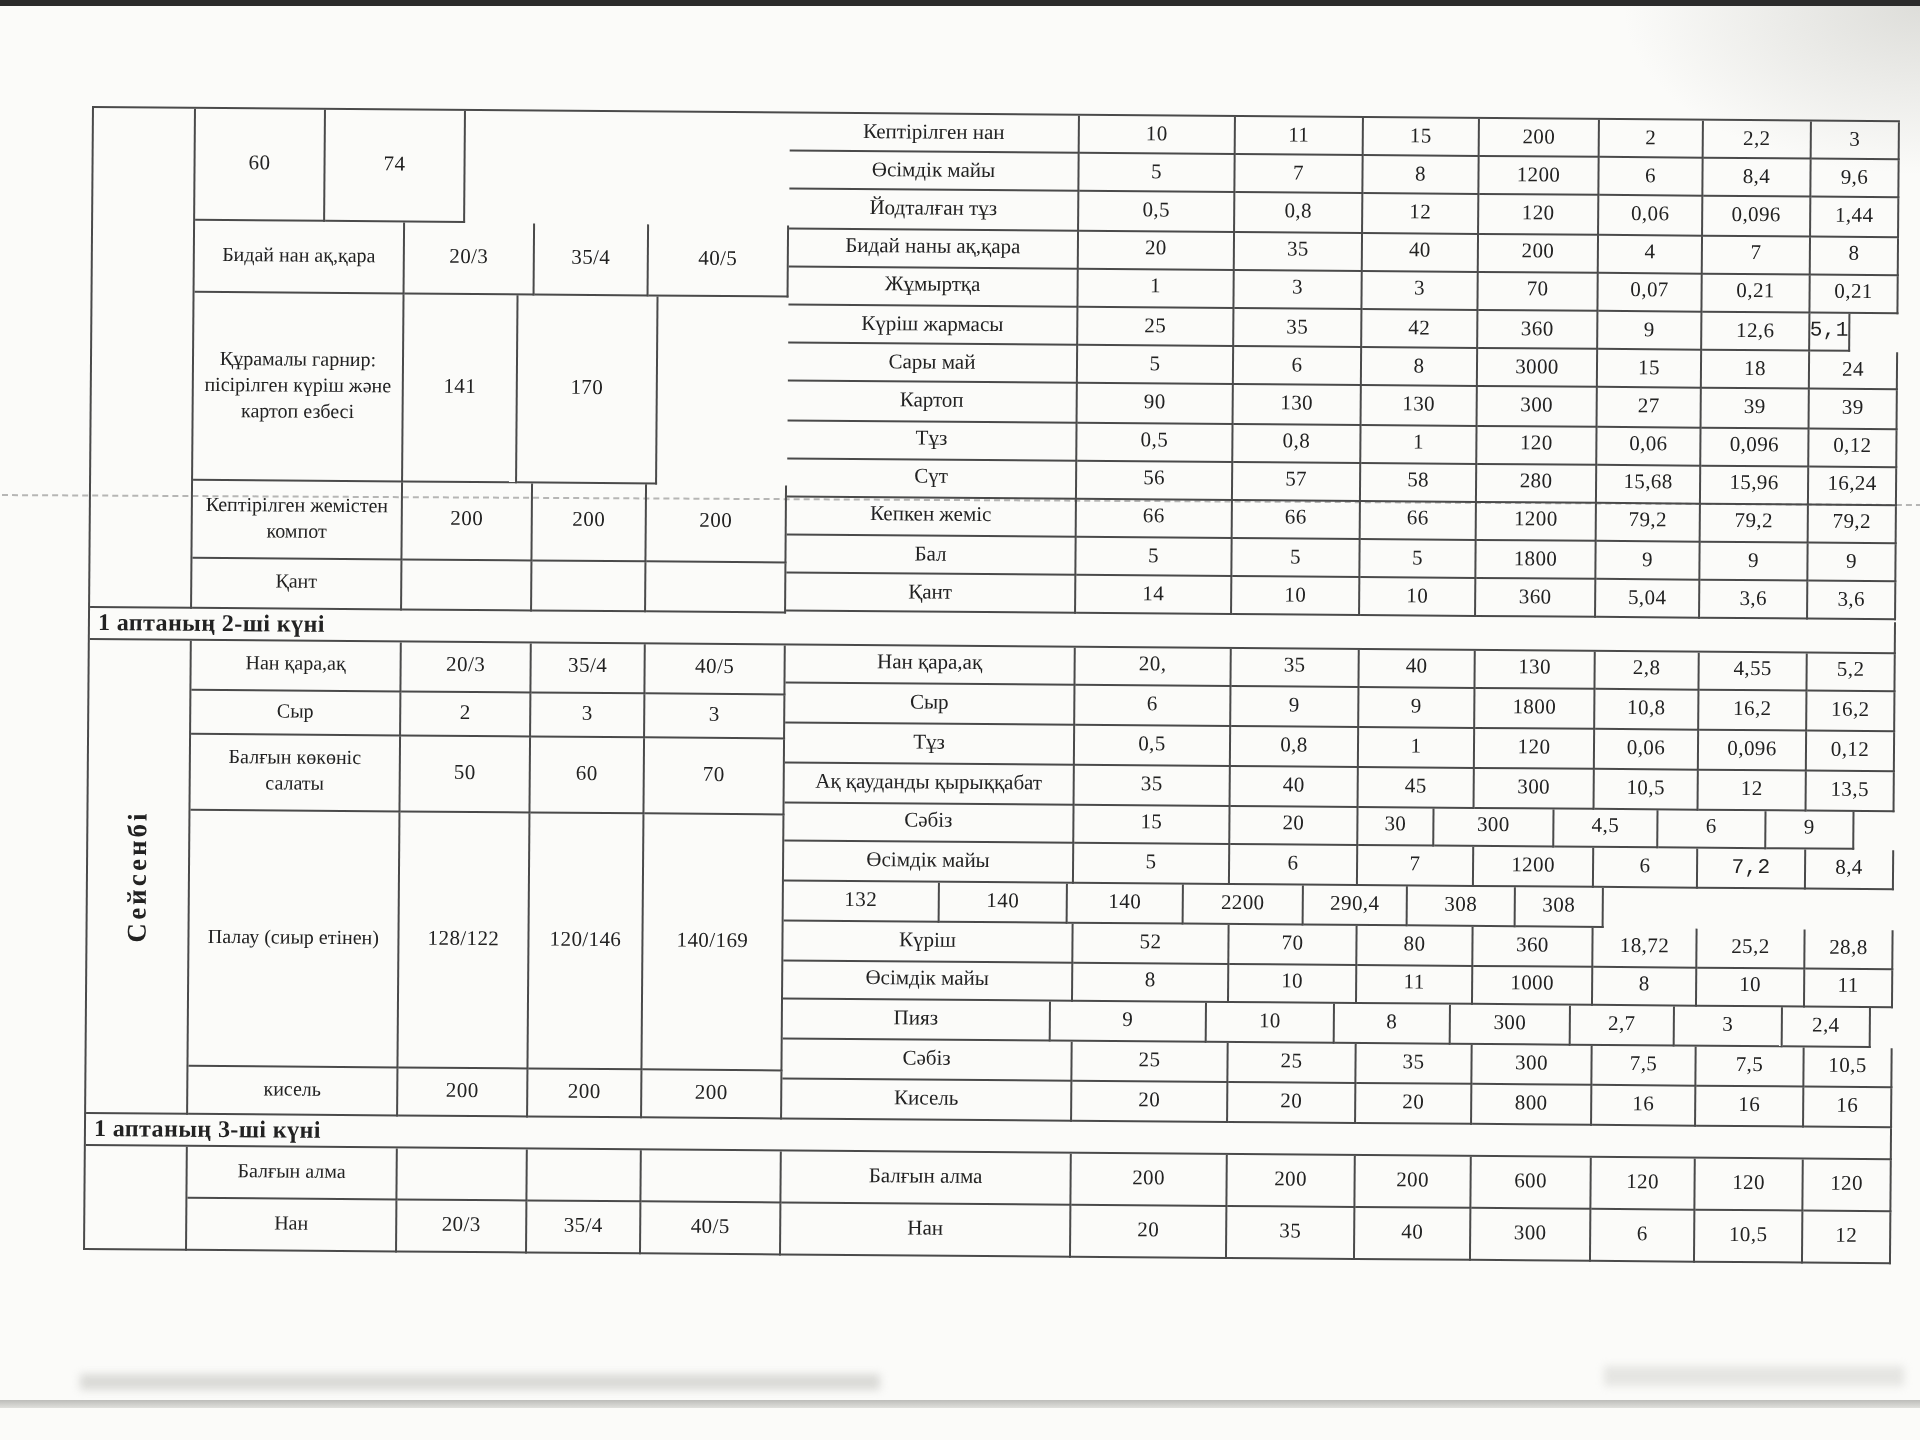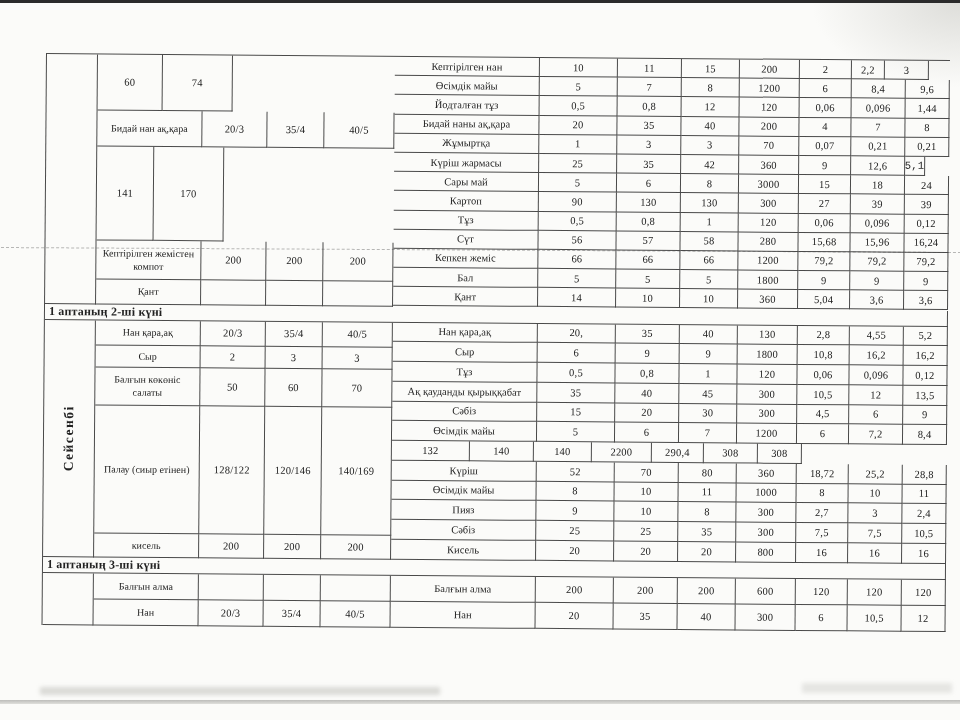--- a/index.html
+++ b/index.html
@@ -74,20 +74,21 @@
           <div class="cell num" style="width: 65px;">60</div>
           <div class="cell num" style="width: 70px;">74</div>
         </div>
         <div class="lrow" style="height: 36.48px;">
           <div class="cell dish" style="width: 105px;">Бидай нан ақ,қара</div>
           <div class="cell num" style="width: 65px;">20/3</div>
           <div class="cell num" style="width: 57px;">35/4</div>
           <div class="cell num" style="width: 70px;">40/5</div>
         </div>
         <div class="lrow" style="height: 94.08px;">
+          <div class="cell dish" style="width: 105px;">Құрамалы гарнир: пісірілген күріш және картоп езбесі</div>
           <div class="cell num" style="width: 57px;">141</div>
           <div class="cell num" style="width: 70px;">170</div>
         </div>
         <div class="lrow" style="height: 38.4px;">
           <div class="cell dish" style="width: 105px;">Кептірілген жемістен компот</div>
           <div class="cell num" style="width: 65px;">200</div>
           <div class="cell num" style="width: 57px;">200</div>
           <div class="cell num" style="width: 70px;">200</div>
         </div>
         <div class="lrow" style="height: 24.96px;">
@@ -98,21 +99,21 @@
         </div>
       </div>
       <div class="right-rows">
         <div class="rrow" style="height: 19.2px;">
           <div class="cell iname" style="width: 145px;">Кептірілген нан</div>
           <div class="cell num" style="width: 78px;">10</div>
           <div class="cell num" style="width: 64px;">11</div>
           <div class="cell num" style="width: 58px;">15</div>
           <div class="cell num" style="width: 60px;">200</div>
           <div class="cell num" style="width: 52px;">2</div>
-          <div class="cell num" style="width: 33px;">2,2</div>
+          <div class="cell num" style="width: 54px;">2,2</div>
           <div class="cell num" style="width: 44px;">3</div>
         </div>
         <div class="rrow" style="height: 19.2px;">
           <div class="cell iname" style="width: 145px;">Өсімдік майы</div>
           <div class="cell num" style="width: 78px;">5</div>
           <div class="cell num" style="width: 64px;">7</div>
           <div class="cell num" style="width: 58px;">8</div>
           <div class="cell num" style="width: 60px;">1200</div>
           <div class="cell num" style="width: 52px;">6</div>
           <div class="cell num" style="width: 54px;">8,4</div>
@@ -305,34 +306,34 @@
           <div class="cell num" style="width: 58px;">45</div>
           <div class="cell num" style="width: 60px;">300</div>
           <div class="cell num" style="width: 52px;">10,5</div>
           <div class="cell num" style="width: 54px;">12</div>
           <div class="cell num" style="width: 44px;">13,5</div>
         </div>
         <div class="rrow" style="height: 19.75px;">
           <div class="cell iname" style="width: 145px;">Сәбіз</div>
           <div class="cell num" style="width: 78px;">15</div>
           <div class="cell num" style="width: 64px;">20</div>
-          <div class="cell num" style="width: 58px; text-align: center;">30</div>
+          <div class="cell num" style="width: 38px; text-align: center;">30</div>
           <div class="cell num" style="width: 60px;">300</div>
           <div class="cell num" style="width: 52px;">4,5</div>
           <div class="cell num" style="width: 54px;">6</div>
           <div class="cell num" style="width: 44px;">9</div>
         </div>
         <div class="rrow" style="height: 19.75px;">
           <div class="cell iname" style="width: 145px;">Өсімдік майы</div>
           <div class="cell num" style="width: 78px;">5</div>
           <div class="cell num" style="width: 64px;">6</div>
           <div class="cell num" style="width: 58px;">7</div>
           <div class="cell num" style="width: 60px;">1200</div>
           <div class="cell num" style="width: 52px;">6</div>
-          <div class="cell num" style="width: 54px;">7,2</div>
+          <div class="cell num" style="width: 54px; font-family: Liberation Mono, monospace;">7,2</div>
           <div class="cell num" style="width: 44px;">8,4</div>
         </div>
         <div class="rrow" style="height: 19.75px;">
           <div class="cell num" style="width: 78px;">132</div>
           <div class="cell num" style="width: 64px;">140</div>
           <div class="cell num" style="width: 58px;">140</div>
           <div class="cell num" style="width: 60px;">2200</div>
           <div class="cell num" style="width: 52px;">290,4</div>
           <div class="cell num" style="width: 54px;">308</div>
           <div class="cell num" style="width: 44px;">308</div>
@@ -351,21 +352,21 @@
           <div class="cell iname" style="width: 145px;">Өсімдік майы</div>
           <div class="cell num" style="width: 78px;">8</div>
           <div class="cell num" style="width: 64px;">10</div>
           <div class="cell num" style="width: 58px;">11</div>
           <div class="cell num" style="width: 60px;">1000</div>
           <div class="cell num" style="width: 52px;">8</div>
           <div class="cell num" style="width: 54px;">10</div>
           <div class="cell num" style="width: 44px;">11</div>
         </div>
         <div class="rrow" style="height: 19.75px;">
-          <div class="cell iname" style="width: 145px;">Пияз</div>
+          <div class="cell iname" style="width: 134px;">Пияз</div>
           <div class="cell num" style="width: 78px;">9</div>
           <div class="cell num" style="width: 64px;">10</div>
           <div class="cell num" style="width: 58px;">8</div>
           <div class="cell num" style="width: 60px;">300</div>
           <div class="cell num" style="width: 52px;">2,7</div>
           <div class="cell num" style="width: 54px;">3</div>
           <div class="cell num" style="width: 44px;">2,4</div>
         </div>
         <div class="rrow" style="height: 19.75px;">
           <div class="cell iname" style="width: 145px;">Сәбіз</div>

